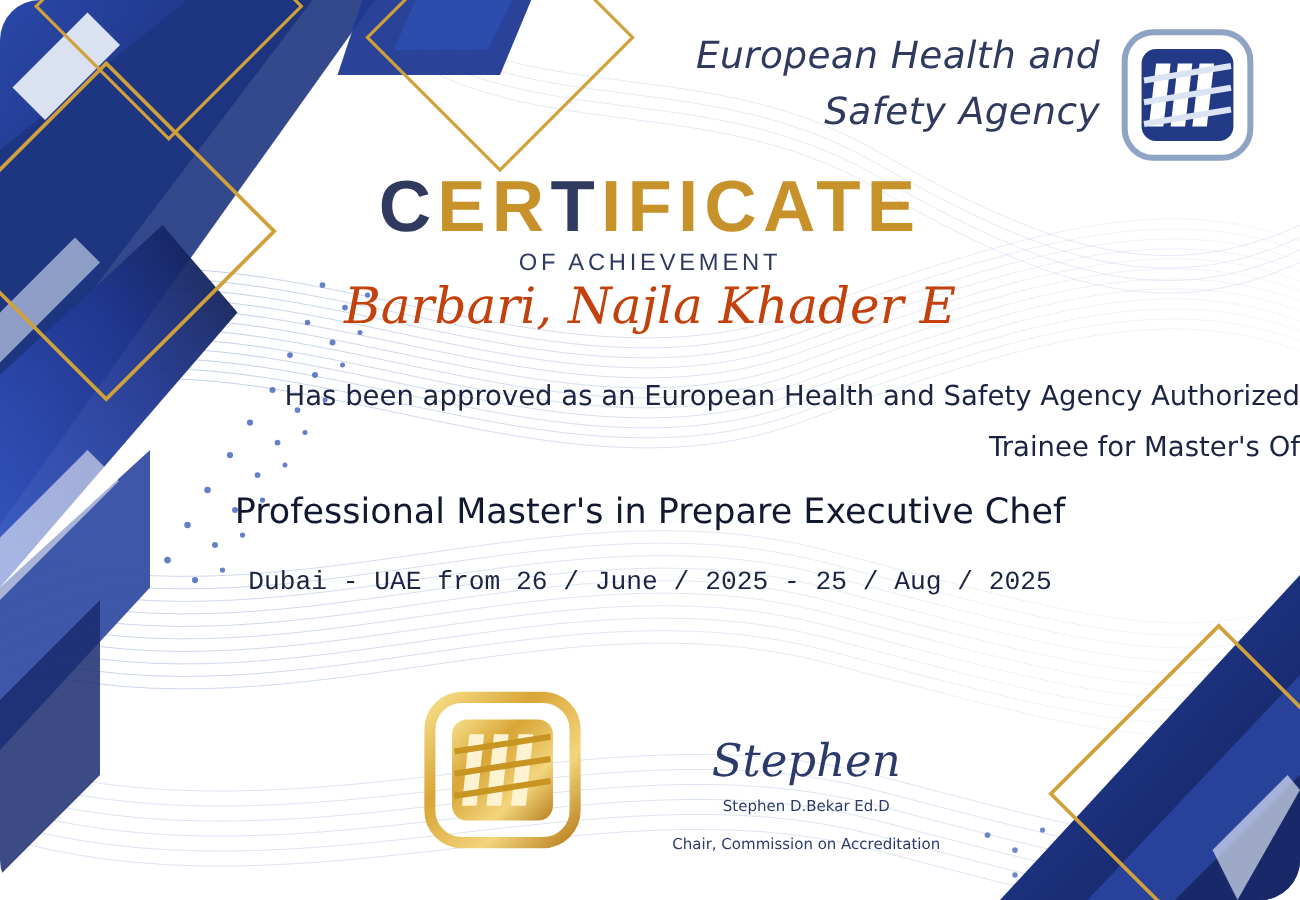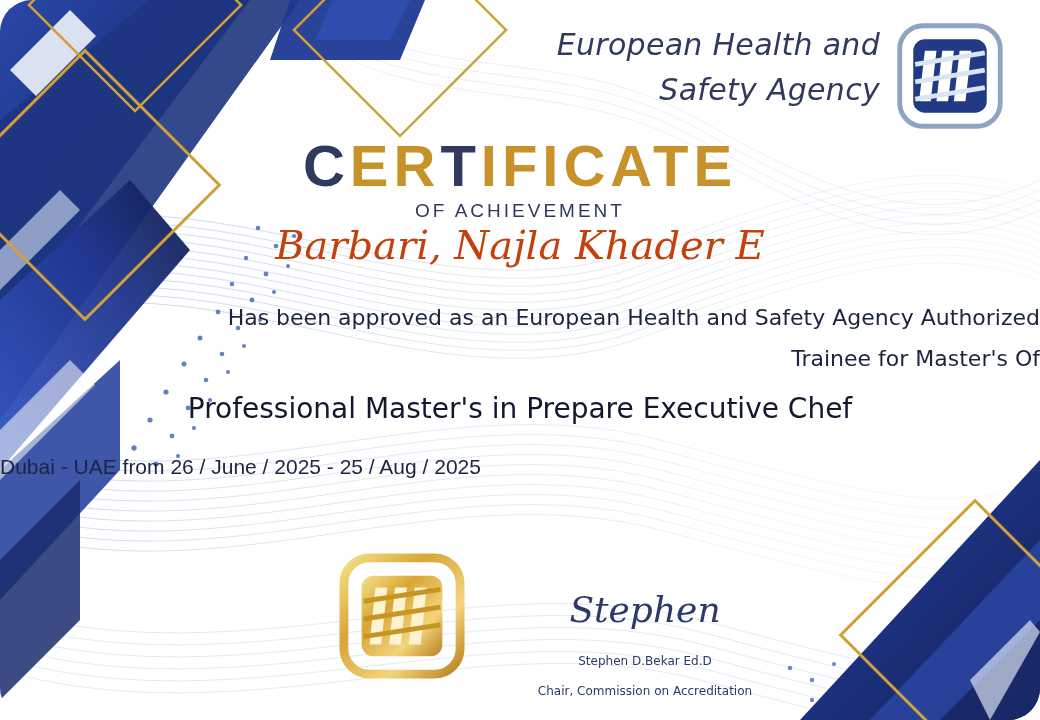--- a/index.html
+++ b/index.html
@@ -116,22 +116,22 @@
     font-family: "DejaVu Sans", sans-serif;
     font-size: 28px;
     color: #11182f;
   }
 
   .location-dates {
     position: absolute;
     top: 455px;
     left: 0;
     width: 1040px;
-    text-align: left;
-    font-family: Liberation Sans, sans-serif;
+    text-align: center;
+    font-family: Liberation Mono, monospace;
     font-size: 21px;
     color: #1c2442;
   }
 
   
   .emblem-bottom {
     position: absolute;
     left: 338px;
     top: 552px;
     width: 128px;
@@ -147,21 +147,21 @@
     text-align: center;
   }
   .sig-script {
     font-family: "DejaVu Serif", serif;
     font-style: italic;
     font-size: 36px;
     color: #2b3a6b;
     line-height: 1;
   }
   .sig-name {
-    margin-top: 26px;
+    margin-top: 10px;
     font-family: "DejaVu Sans", sans-serif;
     font-size: 12px;
     color: #2b3a6b;
   }
   .sig-role {
     margin-top: 16px;
     font-family: "DejaVu Sans", sans-serif;
     font-size: 12px;
     color: #2b3a6b;
   }

